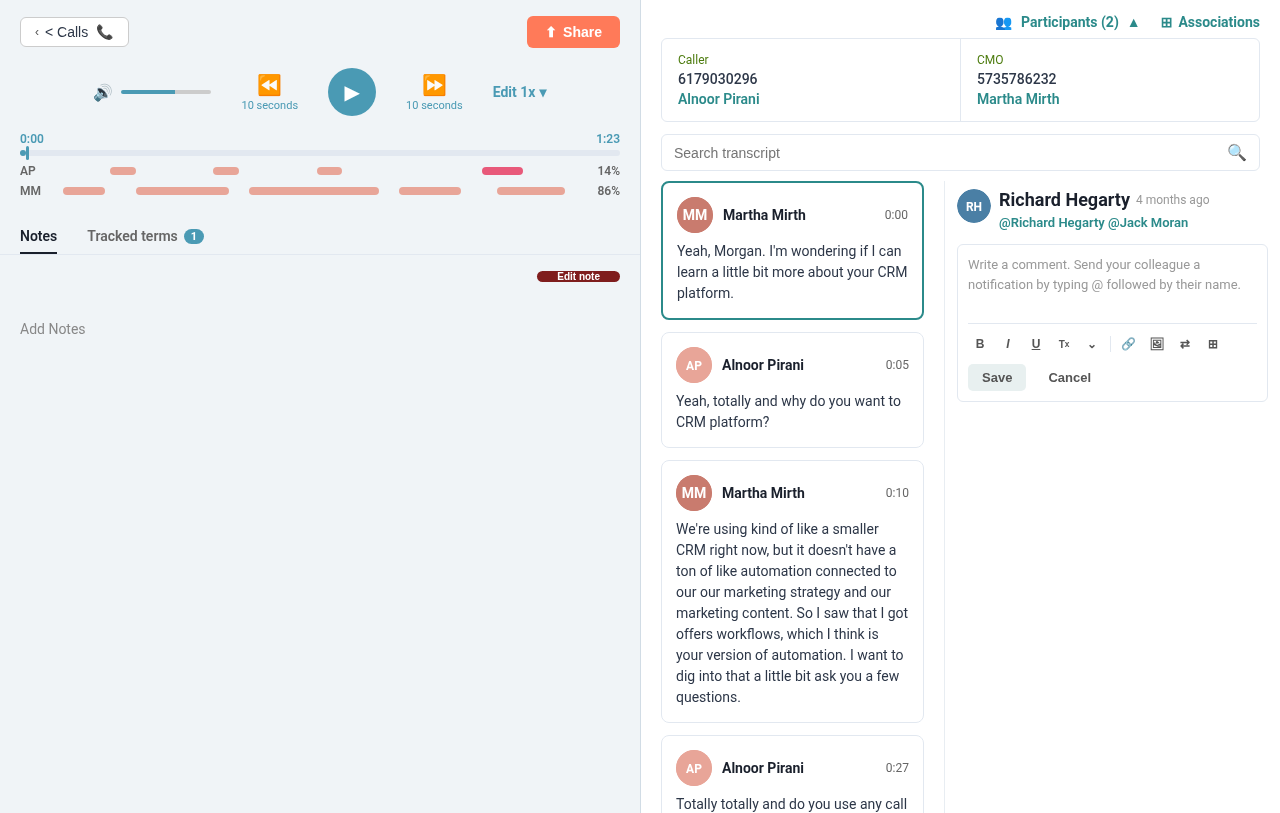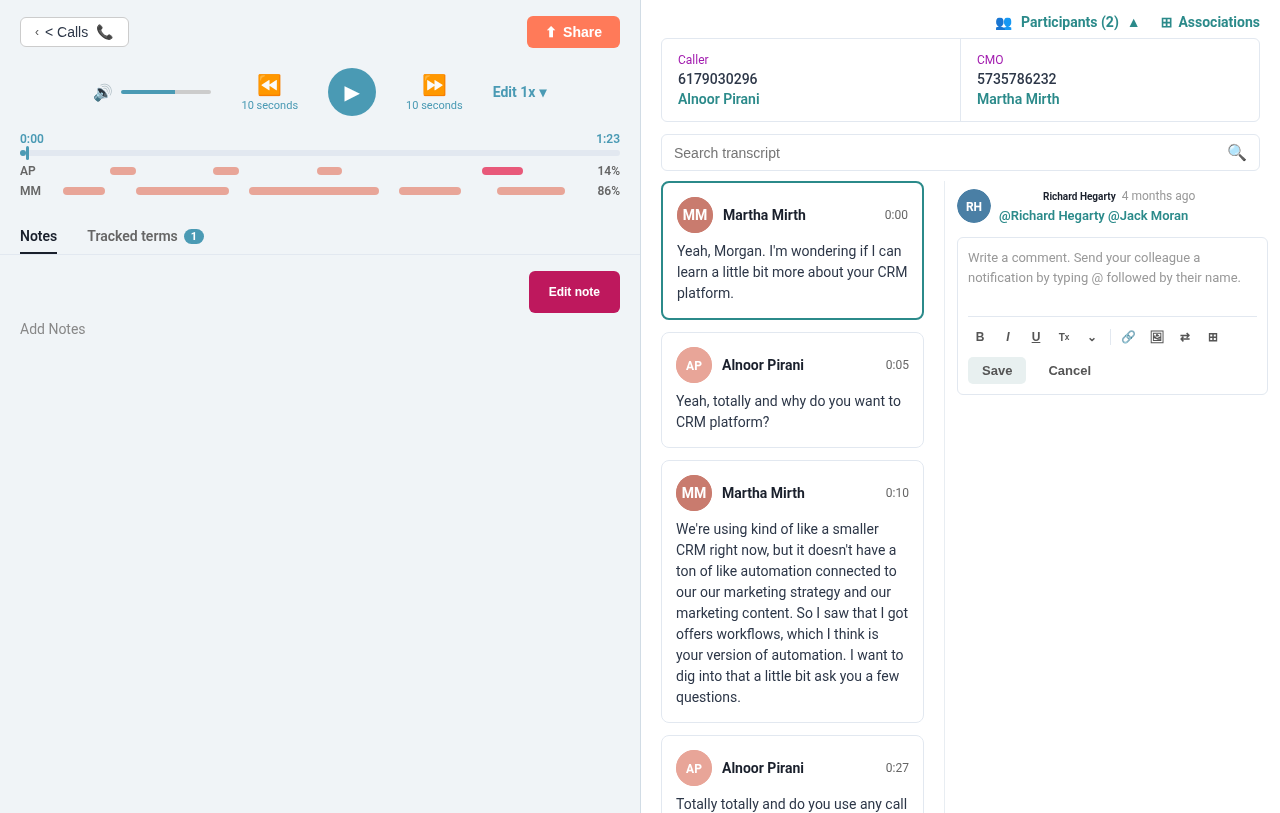--- a/index.html
+++ b/index.html
@@ -239,26 +239,26 @@
       padding: 1px 7px;
       font-weight: 700;
     }
 
     
     .notes-area {
       padding: 16px 20px;
       flex: 1;
     }
     .edit-note-btn {
-      background: #be185d;
+      background: #7f1d1d;
       color: white;
       border: none;
       border-radius: 6px;
-      padding: 14px 20px;
-      font-size: 12px;
+      padding: 0 20px;
+      font-size: 10px;
       font-weight: 600;
       cursor: pointer;
       float: right;
     }
     .add-notes-link {
       color: #888;
       font-size: 14px;
       cursor: pointer;
       display: block;
       margin-top: 50px;
@@ -316,21 +316,21 @@
       overflow: hidden;
     }
     .participant-card {
       flex: 1;
       padding: 14px 16px;
       border-right: 1px solid #e2e8f0;
     }
     .participant-card:last-child { border-right: none; }
     .participant-role {
       font-size: 12px;
-      color: #a21caf;
+      color: #4d7c0f;
       margin-bottom: 4px;
     }
     .participant-phone {
       font-size: 14px;
       color: #2d3748;
       font-weight: 500;
       margin-bottom: 4px;
     }
     .participant-name {
       color: #2b8a8a;
@@ -445,24 +445,23 @@
       flex-shrink: 0;
     }
     .comment-body { flex: 1; }
     .comment-meta {
       display: flex;
       align-items: center;
       gap: 6px;
       margin-bottom: 4px;
     }
     .comment-author {
-      font-size: 10px;
+      font-size: 18px;
       font-weight: 700;
       color: #1a202c;
-      margin-left: 44px;
     }
     .comment-time {
       font-size: 12px;
       color: #999;
     }
     .comment-text {
       font-size: 13px;
       color: #2d3748;
       line-height: 1.4;
     }

